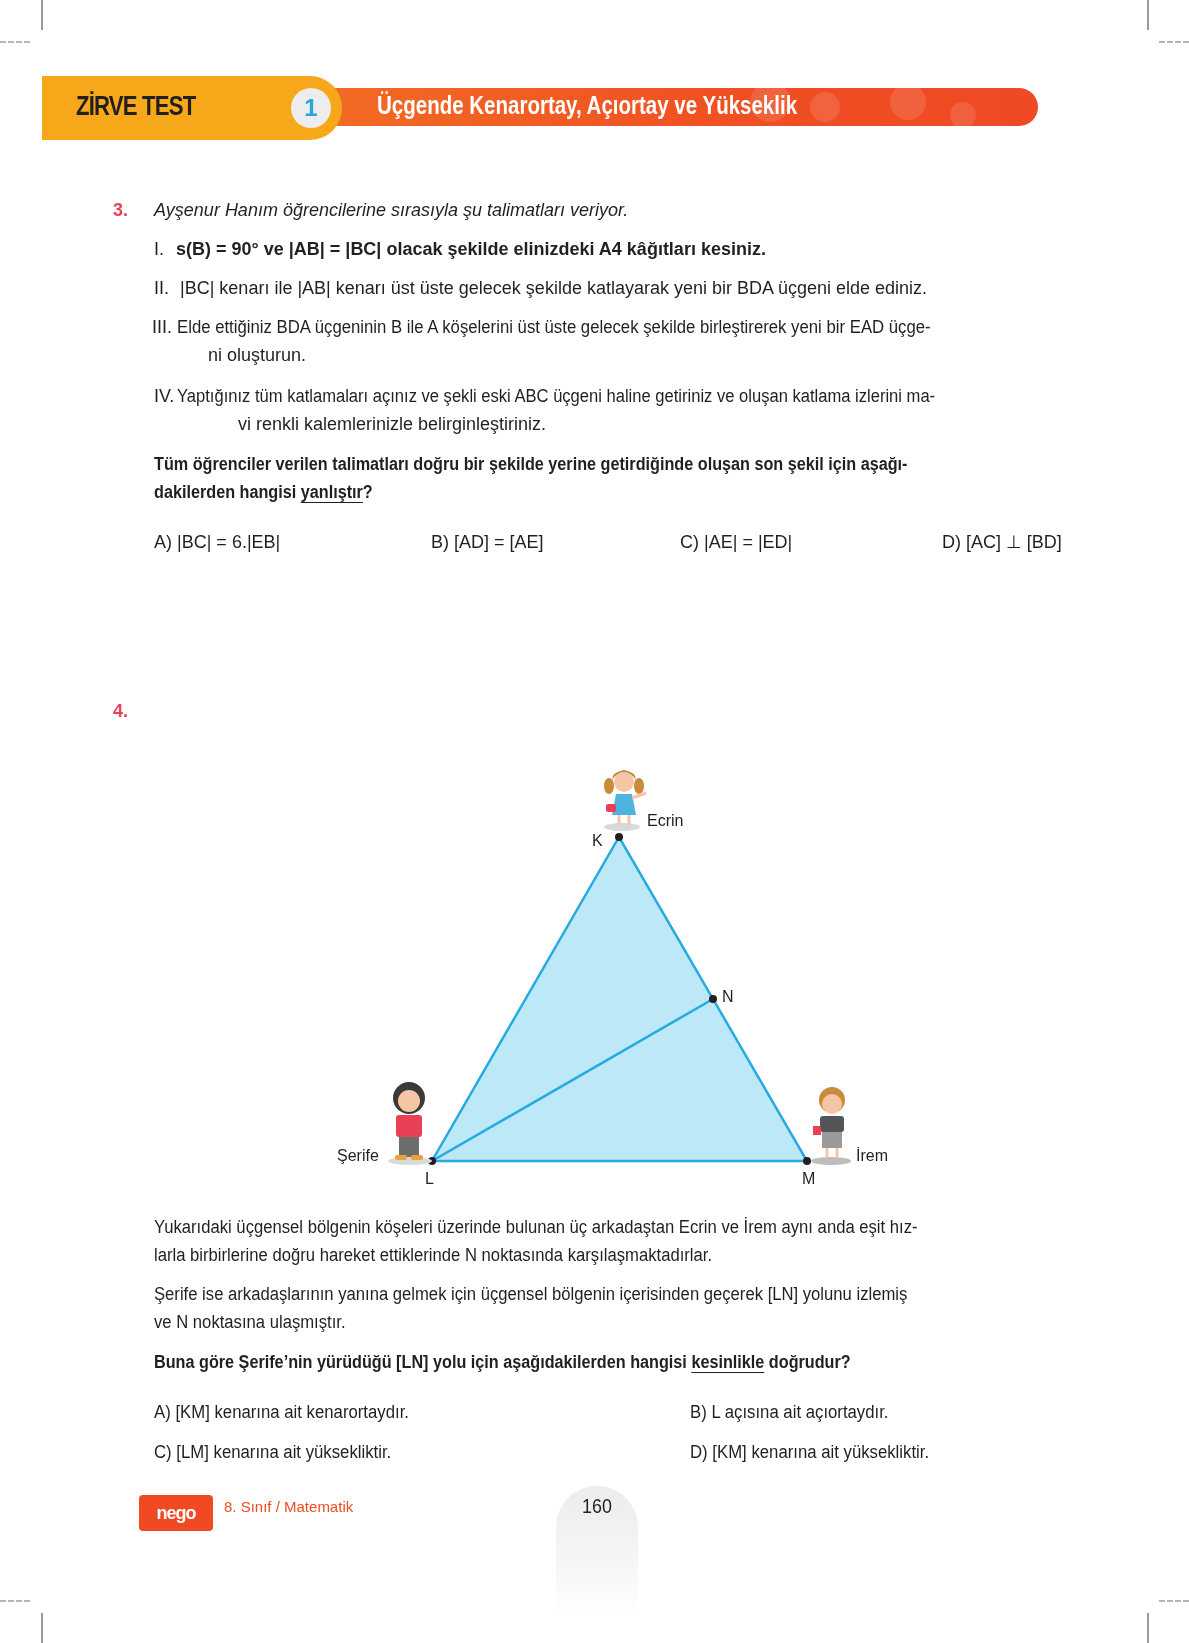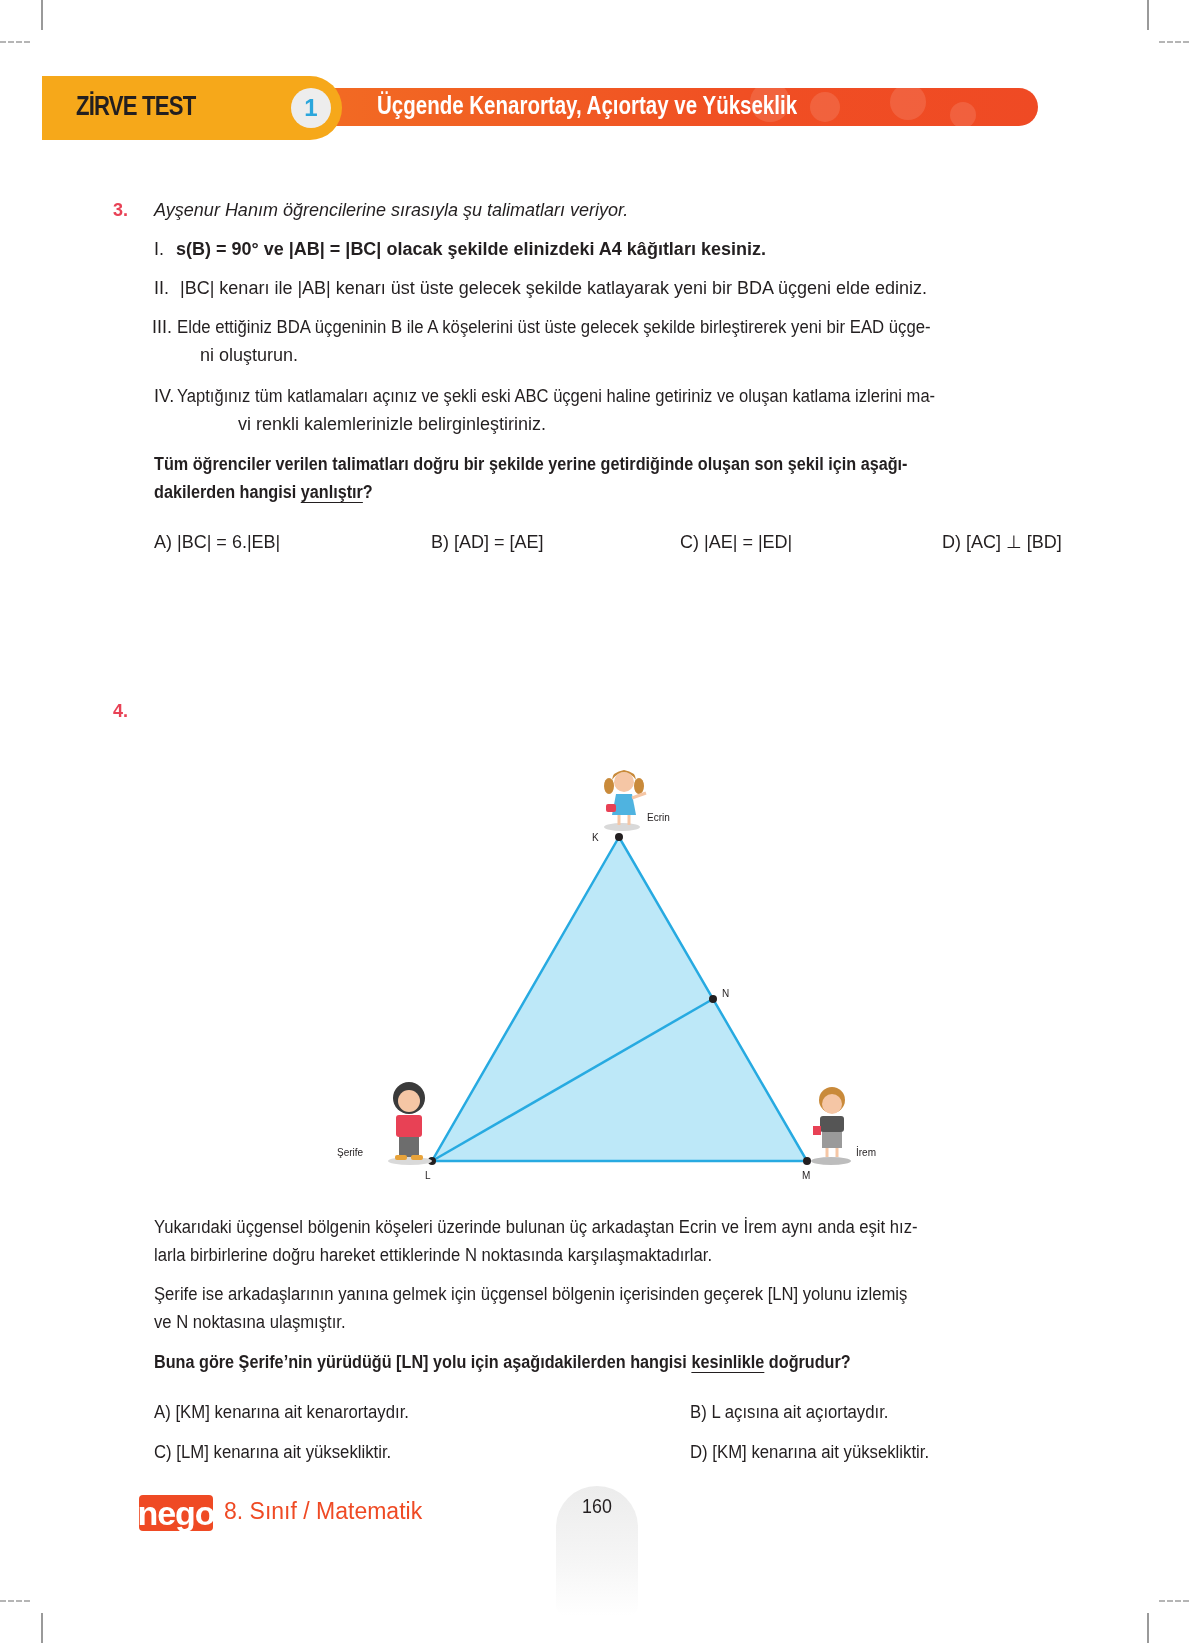--- a/index.html
+++ b/index.html
@@ -24,27 +24,27 @@
                font-size: 24px; font-weight: bold; color: #2aa6dc; }
   .bubble { position: absolute; border-radius: 50%; background: rgba(255,255,255,0.12); }
 
   
   .qnum { position: absolute; font-size: 18px; font-weight: bold; color: #e84155; }
   .t { position: absolute; font-size: 18px; line-height: 28px; color: #231f20; white-space: nowrap; }
   .b { font-weight: bold; }
   .ul { text-decoration: underline; text-underline-offset: 4px; }
 
   
-  .lbl { position: absolute; font-size: 10px; color: #231f20; }
+  .lbl { position: absolute; font-size: 16px; color: #231f20; }
 
   
   .logo { position: absolute; left: 139px; top: 1495px; width: 74px; height: 36px; background: #ef4a24;
-          border-radius: 4px; color: #ffffff; font-size: 34px; font-weight: bold; display: flex;
+          border-radius: 4px; color: #ffffff; font-size: 18px; font-weight: bold; display: flex;
           align-items: center; justify-content: center; letter-spacing: -1px; }
-  .footer-txt { position: absolute; left: 224px; top: 1498px; font-size: 23px; color: #ef4a24; white-space: nowrap; }
+  .footer-txt { position: absolute; left: 224px; top: 1498px; font-size: 15px; color: #ef4a24; white-space: nowrap; }
   .page-bg { position: absolute; left: 556px; top: 1486px; width: 82px; height: 130px;
              background: linear-gradient(180deg, #ececec 0%, #f6f6f6 60%, #ffffff 100%); border-radius: 41px 41px 10px 10px; }
   .page-num { position: absolute; left: 556px; top: 1494px; width: 82px; text-align: center; font-size: 21px; color: #231f20;
               transform: scaleX(0.85); }
 </style>
 </head>
 <body>
 
 <div class="crop-v" style="left:41px; top:0; height:30px;"></div>
 <div class="crop-h" style="left:0; top:41px; width:30px;"></div>
@@ -70,21 +70,21 @@
 <div class="t" style="left:154px; top:196px;font-style:italic;">Ayşenur Hanım öğrencilerine sırasıyla şu talimatları veriyor.</div>
 
 <div class="t" style="left:154px; top:235px;">I.</div>
 <div class="t" style="left:176px; top:235px;font-weight:bold;">s(B) = 90° ve |AB| = |BC| olacak şekilde elinizdeki A4 kâğıtları kesiniz.</div>
 
 <div class="t" style="left:154px; top:274px;">II.</div>
 <div class="t" style="left:180px; top:274px;">|BC| kenarı ile |AB| kenarı üst üste gelecek şekilde katlayarak yeni bir BDA üçgeni elde ediniz.</div>
 
 <div class="t" style="left:152px; top:313px;">III.</div>
 <div class="t" style="left:177px; top:313px; transform:scaleX(0.93); transform-origin:left;">Elde ettiğiniz BDA üçgeninin B ile A köşelerini üst üste gelecek şekilde birleştirerek yeni bir EAD üçge-</div>
-<div class="t" style="left:200px; top:341px;text-align:right;">ni oluşturun.</div>
+<div class="t" style="left:208px; top:341px;text-align:right;">ni oluşturun.</div>
 
 <div class="t" style="left:154px; top:382px;">IV.</div>
 <div class="t" style="left:177px; top:382px; transform:scaleX(0.92); transform-origin:left;">Yaptığınız tüm katlamaları açınız ve şekli eski ABC üçgeni haline getiriniz ve oluşan katlama izlerini ma-</div>
 <div class="t" style="left:198px; top:410px;margin-left:40px;">vi renkli kalemlerinizle belirginleştiriniz.</div>
 
 <div class="t b" style="left:154px; top:450px; transform:scaleX(0.9); transform-origin:left;">Tüm öğrenciler verilen talimatları doğru bir şekilde yerine getirdiğinde oluşan son şekil için aşağı-</div>
 <div class="t b" style="left:154px; top:478px; transform:scaleX(0.9); transform-origin:left;">
   <span>dakilerden hangisi </span><span class="ul">yanlıştır</span><span>?</span>
 </div>
 

